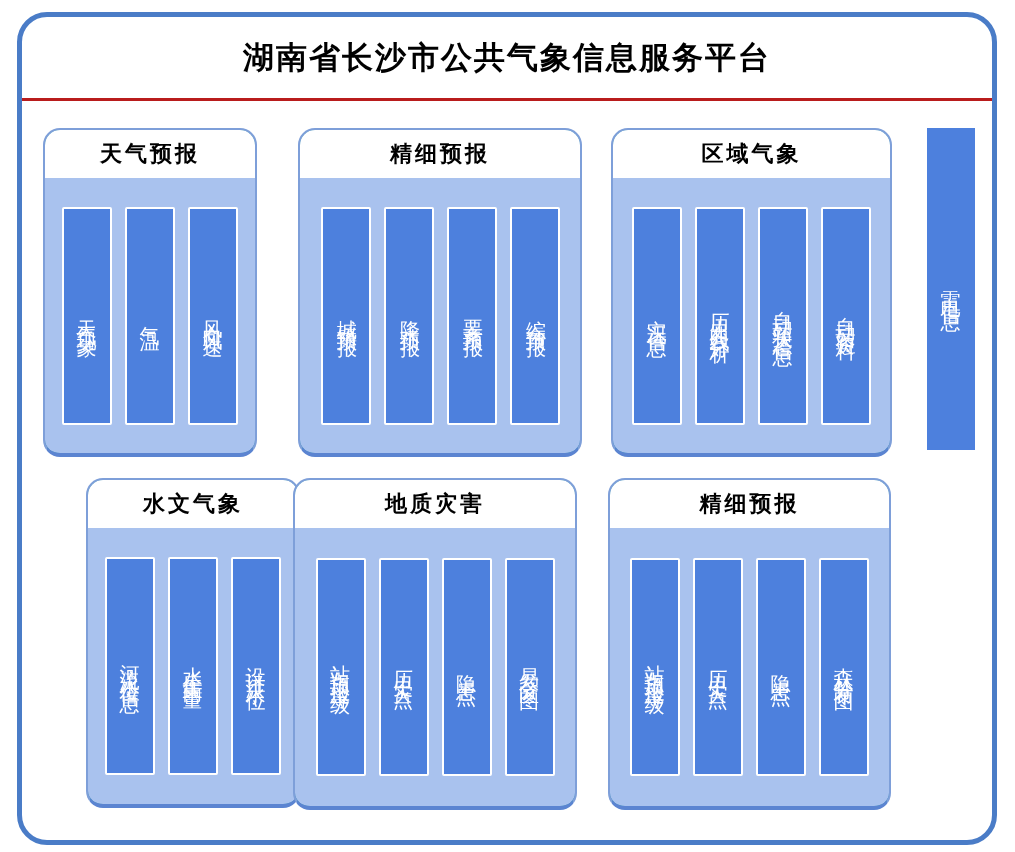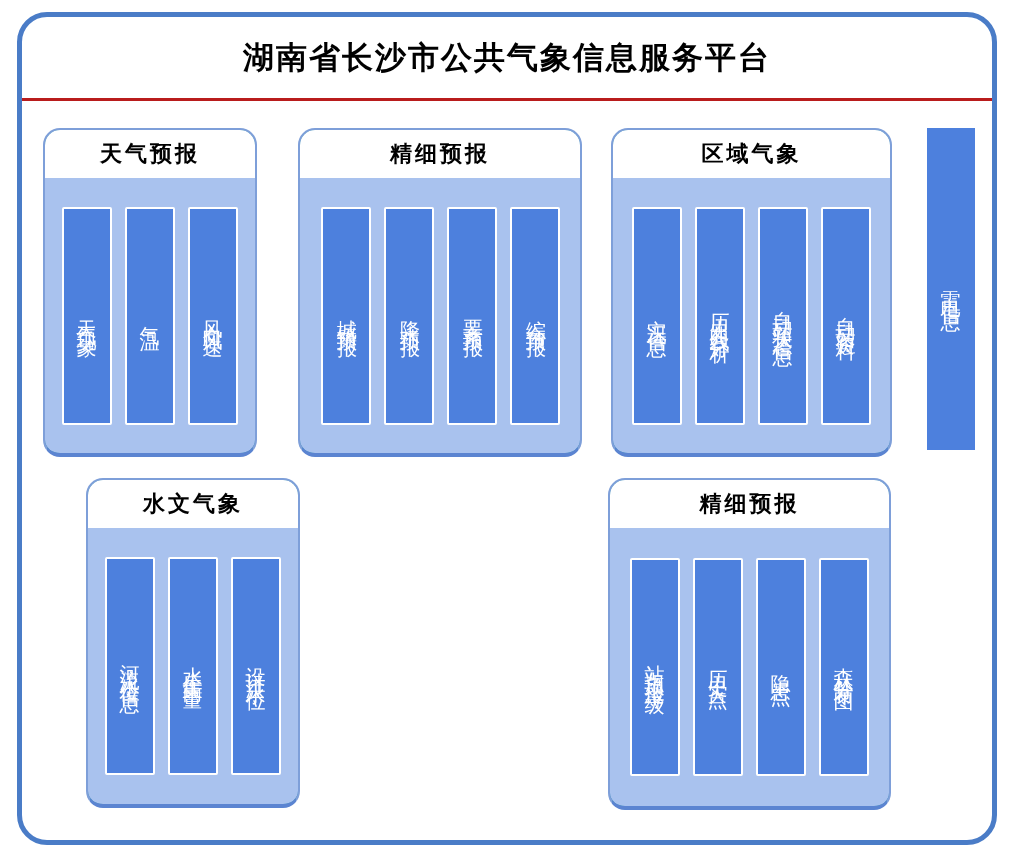--- a/index.html
+++ b/index.html
@@ -90,20 +90,31 @@
     <div class="panel-header">
       <span class="panel-title">水文气象</span>
     </div>
     <div class="panel-body">
       <div class="bar">河流水位信息</div>
       <div class="bar">水库集雨量</div>
       <div class="bar">设计洪水位</div>
     </div>
   </div>
 
+  <div class="panel p5">
+    <div class="panel-header">
+      <span class="panel-title">地质灾害</span>
+    </div>
+    <div class="panel-body">
+      <div class="bar">站点预报等级</div>
+      <div class="bar">历史灾点</div>
+      <div class="bar">隐患点</div>
+      <div class="bar">易发分区图</div>
+    </div>
+  </div>
 
   <div class="panel p6">
     <div class="panel-header">
       <span class="panel-title">精细预报</span>
     </div>
     <div class="panel-body">
       <div class="bar">站点预报等级</div>
       <div class="bar">历史灾点</div>
       <div class="bar">隐患点</div>
       <div class="bar">森林分布图</div>

